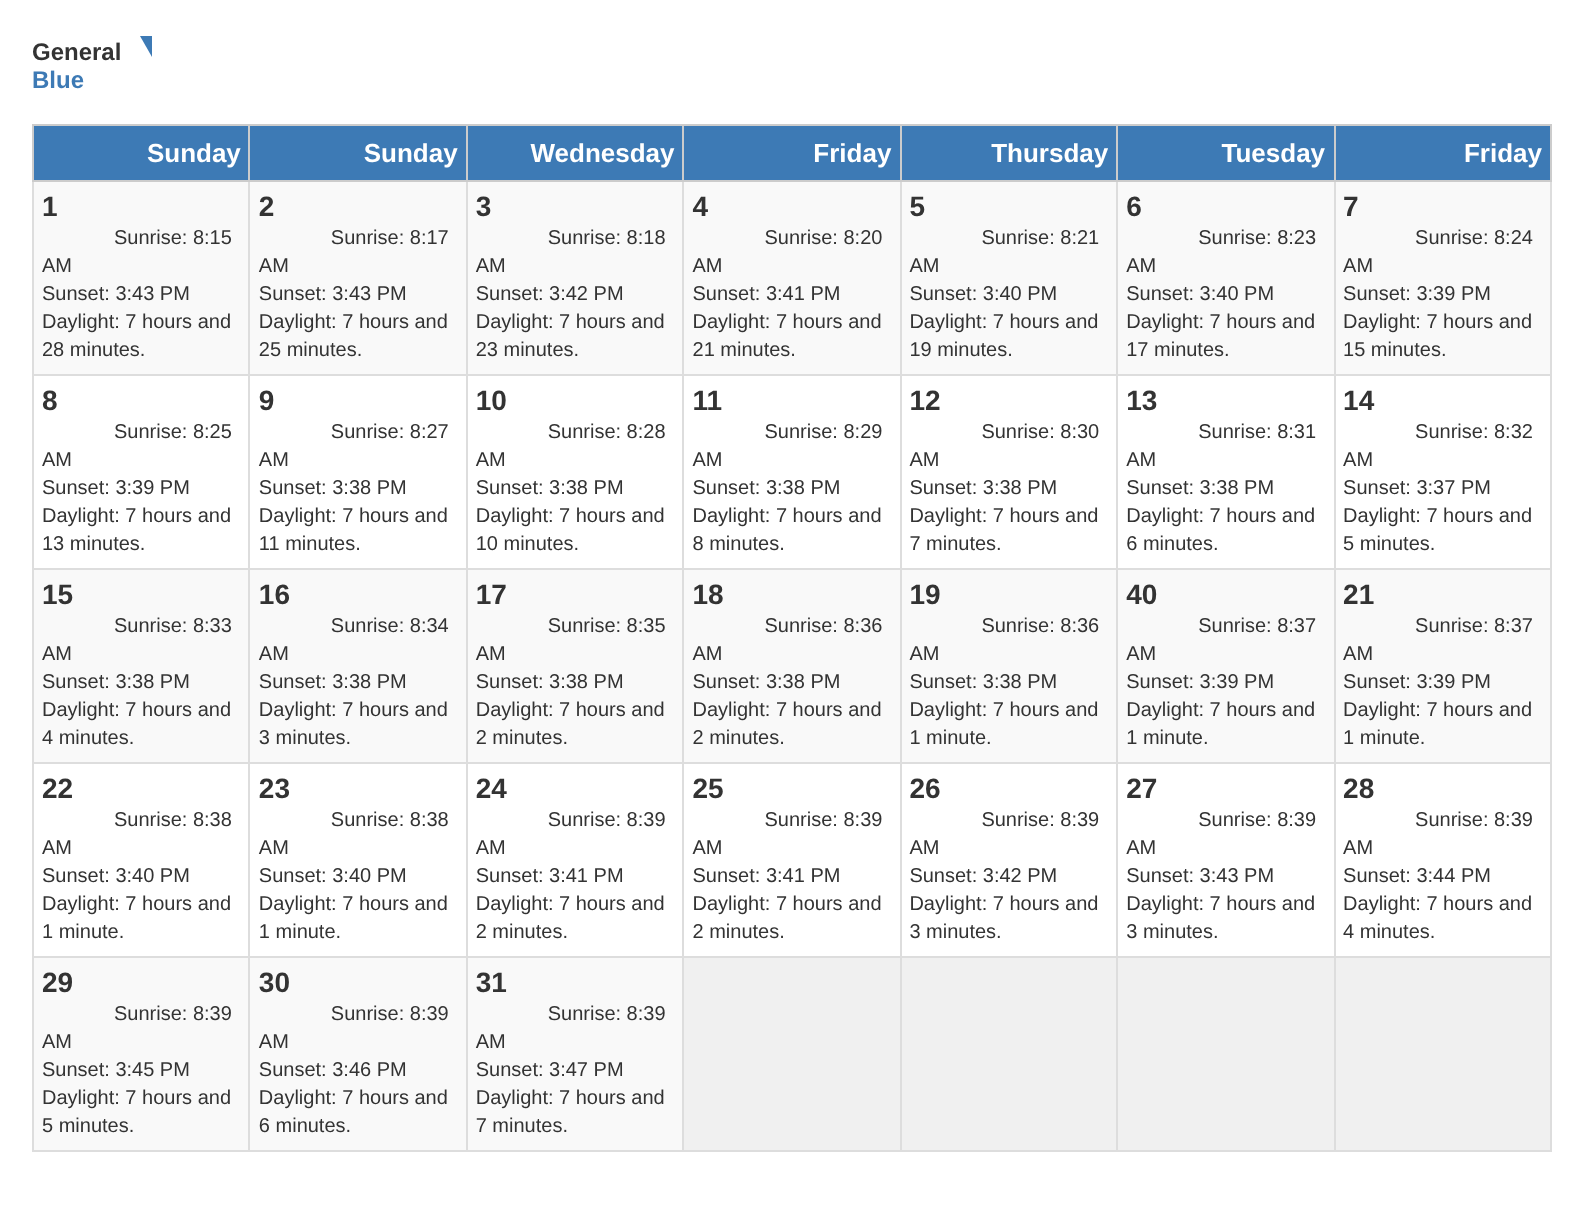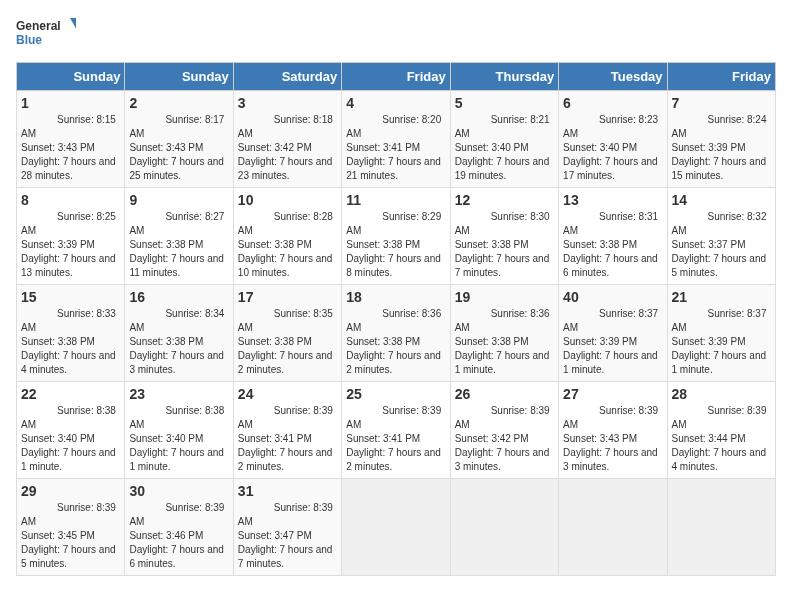--- a/index.html
+++ b/index.html
@@ -93,21 +93,21 @@
     <div class="month-title"></div>
     <div class="subtitle"></div>
   </div>
 </div>
 
 <table>
   <thead>
     <tr id="header-row">
         <th>Sunday</th>
         <th>Sunday</th>
-        <th>Saturday</th>
+        <th>Wednesday</th>
         <th>Friday</th>
         <th>Thursday</th>
         <th>Tuesday</th>
         <th>Friday</th>
       </tr>
   </thead>
   <tbody id="calendar-body">
       <tr>
         <td>
         <span class="day-num">1</span>

